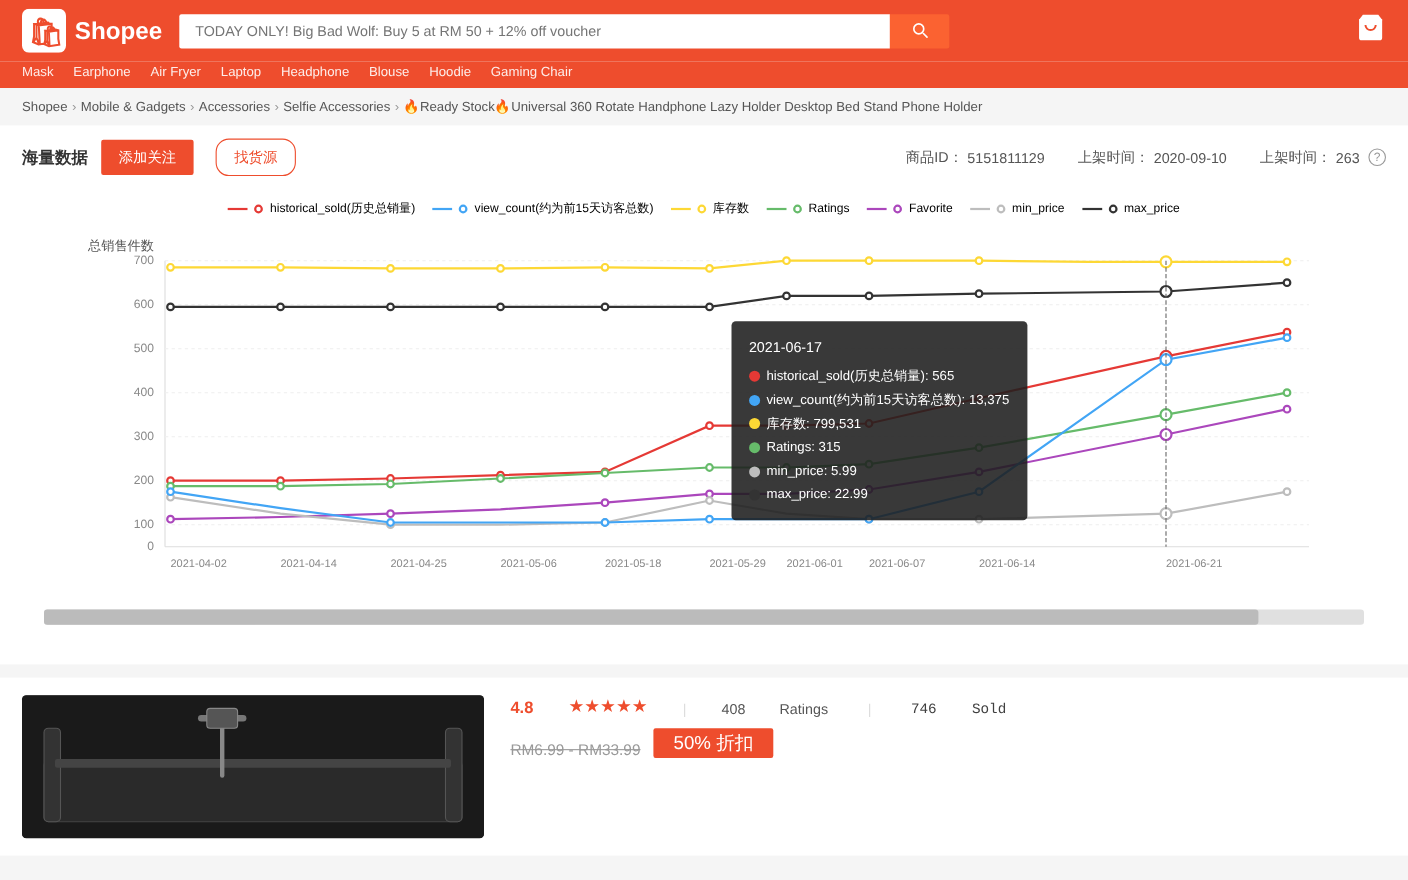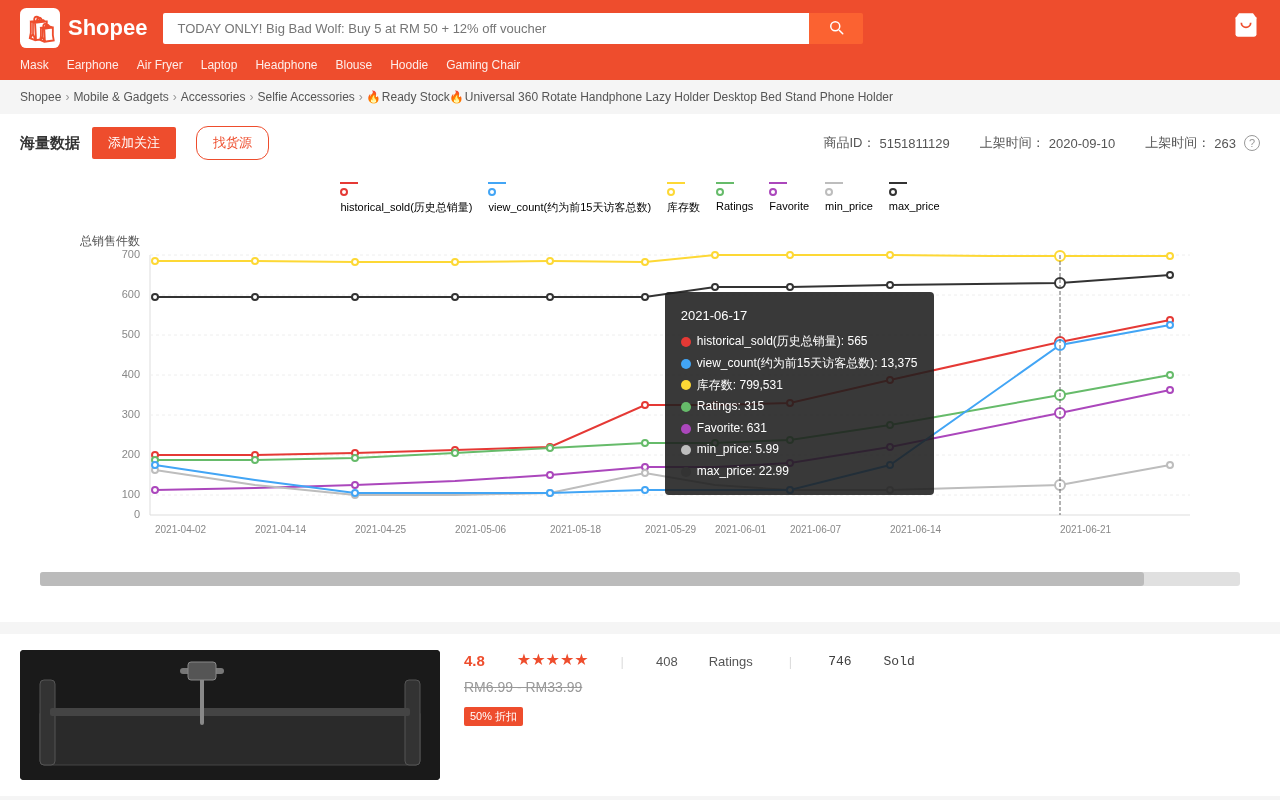--- a/index.html
+++ b/index.html
@@ -29,21 +29,21 @@
     .analytics-header { display: flex; align-items: center; justify-content: space-between; margin-bottom: 12px; gap: 48px; }
     .analytics-title { font-size: 15px; color: #333; font-weight: bold; }
     .analytics-meta { display: flex; gap: 30px; align-items: center; font-size: 13px; color: #555; }
     .analytics-meta span { display: flex; align-items: center; gap: 4px; }
     .btn-add { background: #ee4d2d; color: white; border: none; padding: 7px 16px; border-radius: 2px; cursor: pointer; font-size: 13px; }
     .btn-source { background: white; color: #ee4d2d; border: 1px solid #ee4d2d; padding: 7px 16px; border-radius: 12px; cursor: pointer; font-size: 13px; margin-left: 8px; }
 
     
     .chart-container { position: relative; padding: 10px 10px 20px; }
     .legend { display: flex; gap: 16px; flex-wrap: wrap; margin-bottom: 10px; font-size: 11px; justify-content: center; }
-    .legend-item { display: flex; gap: 4px; flex-direction: column; }
+    .legend-item { display: flex; align-items: center; gap: 4px; }
     .chart-svg { width: 100%; height: 340px; }
 
     
     .tooltip-box { position: absolute; background: rgba(30,30,30,0.88); color: white; padding: 12px 16px; border-radius: 4px; font-size: 12px; line-height: 1.8; top: 120px; left: 52%; z-index: 10; min-width: 220px; }
     .tooltip-box .t-date { font-size: 13px; margin-bottom: 4px; }
     .tooltip-row { display: flex; align-items: center; gap: 6px; }
     .t-dot { width: 10px; height: 10px; border-radius: 50%; display: inline-block; }
 
     
     .chart-scrollbar { height: 14px; background: #e0e0e0; border-radius: 3px; margin: 4px 10px; position: relative; }
@@ -54,24 +54,24 @@
     .product-img { width: 420px; min-width: 420px; height: 130px; background: #222; border-radius: 4px; overflow: hidden; display: flex; align-items: center; justify-content: center; }
     .product-img svg { width: 100%; height: 100%; }
     .product-info { flex: 1; padding-left: 24px; }
     .shopee-badge { background: #ee4d2d; color: white; font-size: 10px; padding: 2px 6px; border-radius: 2px; display: inline-block; margin-right: 8px; font-weight: bold; }
     .product-title { font-size: 16px; color: #222; margin-bottom: 10px; line-height: 1.4; }
     .product-stats { display: flex; align-items: flex-end; gap: 28px; margin-bottom: 10px; }
     .rating-score { color: #ee4d2d; font-weight: bold; font-size: 15px; margin-right: 4px; }
     .stars { color: #ee4d2d; font-size: 16px; }
     .rating-count { color: #555; }
     .sold-count { color: #404040; font-family: Liberation Mono, monospace; }
-    .price-row { display: flex; align-items: flex-start; gap: 12px; flex-direction: column; }
+    .price-row { display: flex; align-items: flex-end; gap: 12px; }
     .price-original { color: #999; text-decoration: line-through; font-size: 14px; }
     .price-current { color: #ee4d2d; font-size: 22px; font-weight: bold; }
-    .discount-badge { background: #ee4d2d; color: white; font-size: 11px; padding: 2px 6px; border-radius: 2px; }
+    .discount-badge { background: #ee4d2d; color: white; font-size: 17px; padding: 2px 18px; border-radius: 2px; }
     .help-icon { color: #999; cursor: pointer; font-size: 14px; margin-left: 4px; border: 1px solid #999; border-radius: 50%; width: 16px; height: 16px; display: inline-flex; align-items: center; justify-content: center; font-size: 11px; }
   </style>
 </head>
 <body>
 
 <div class="header">
   <div class="logo">
     <svg class="logo-icon" viewBox="0 0 50 50">
       <rect width="50" height="50" rx="8" fill="white"></rect>
       <text x="7" y="38" font-size="32" fill="#ee4d2d">🛍</text>
@@ -317,24 +317,20 @@
       </div>
       <div class="tooltip-row">
         <span class="t-dot" style="background:#fdd835;"></span>
         <span>库存数: 799,531</span>
       </div>
       <div class="tooltip-row">
         <span class="t-dot" style="background:#66bb6a;"></span>
         <span>Ratings: 315</span>
       </div>
       <div class="tooltip-row">
-        <span class="t-dot" style="background:#ab47bc;"></span>
-        <span>Favorite: 631</span>
-      </div>
-      <div class="tooltip-row">
         <span class="t-dot" style="background:#bdbdbd;"></span>
         <span>min_price: 5.99</span>
       </div>
       <div class="tooltip-row">
         <span class="t-dot" style="background:#333;"></span>
         <span>max_price: 22.99</span>
       </div>
     </div>
 
     

